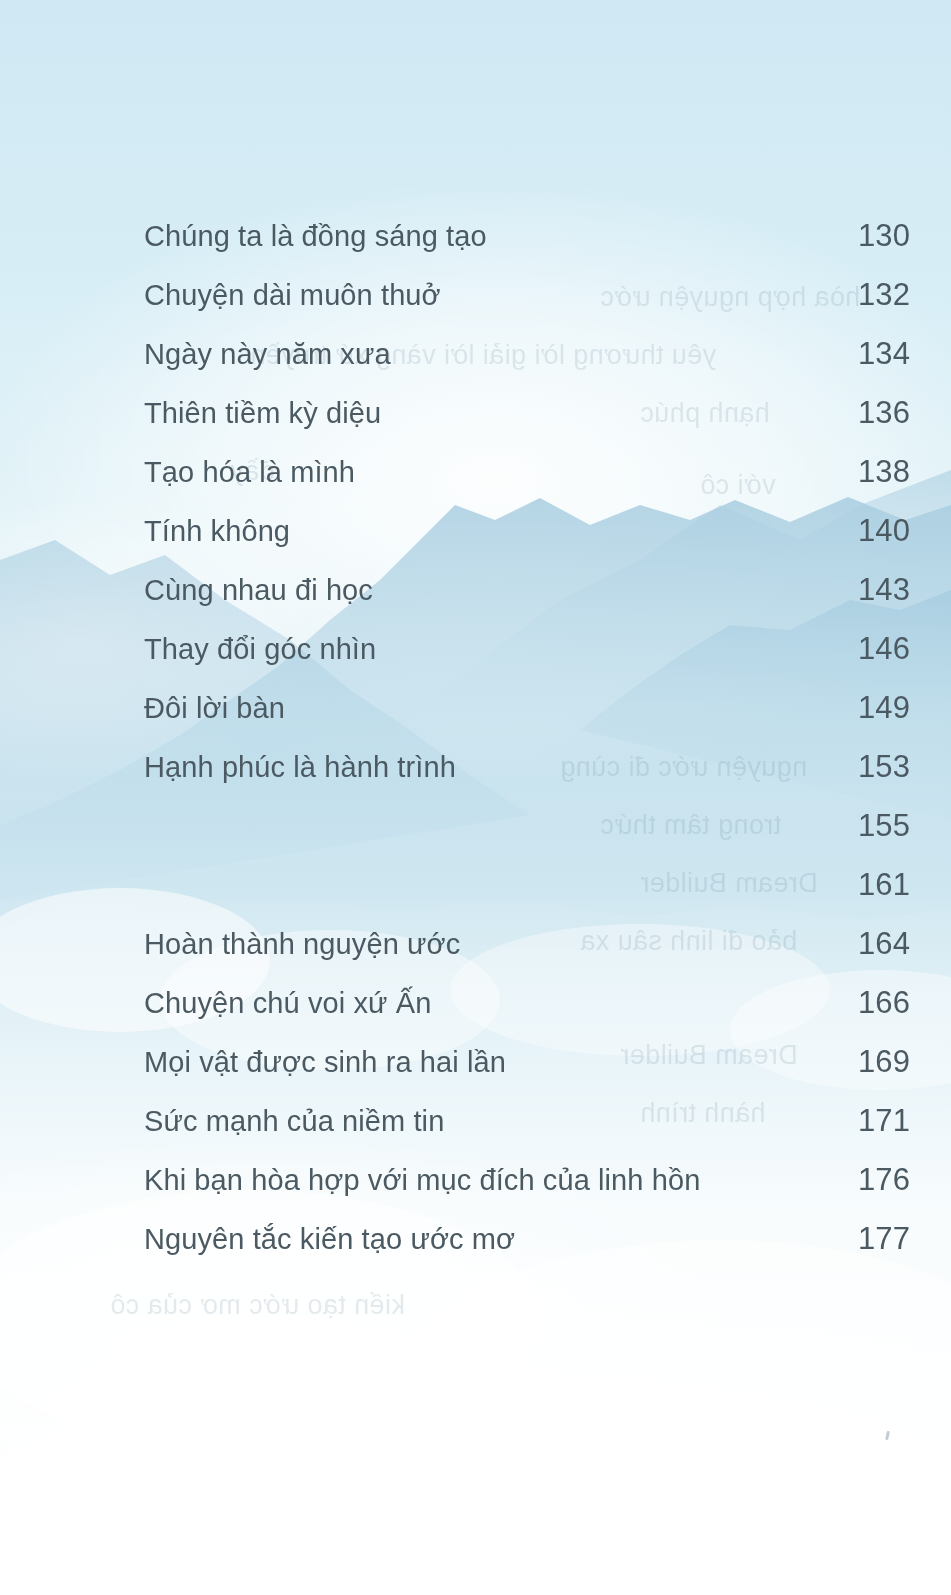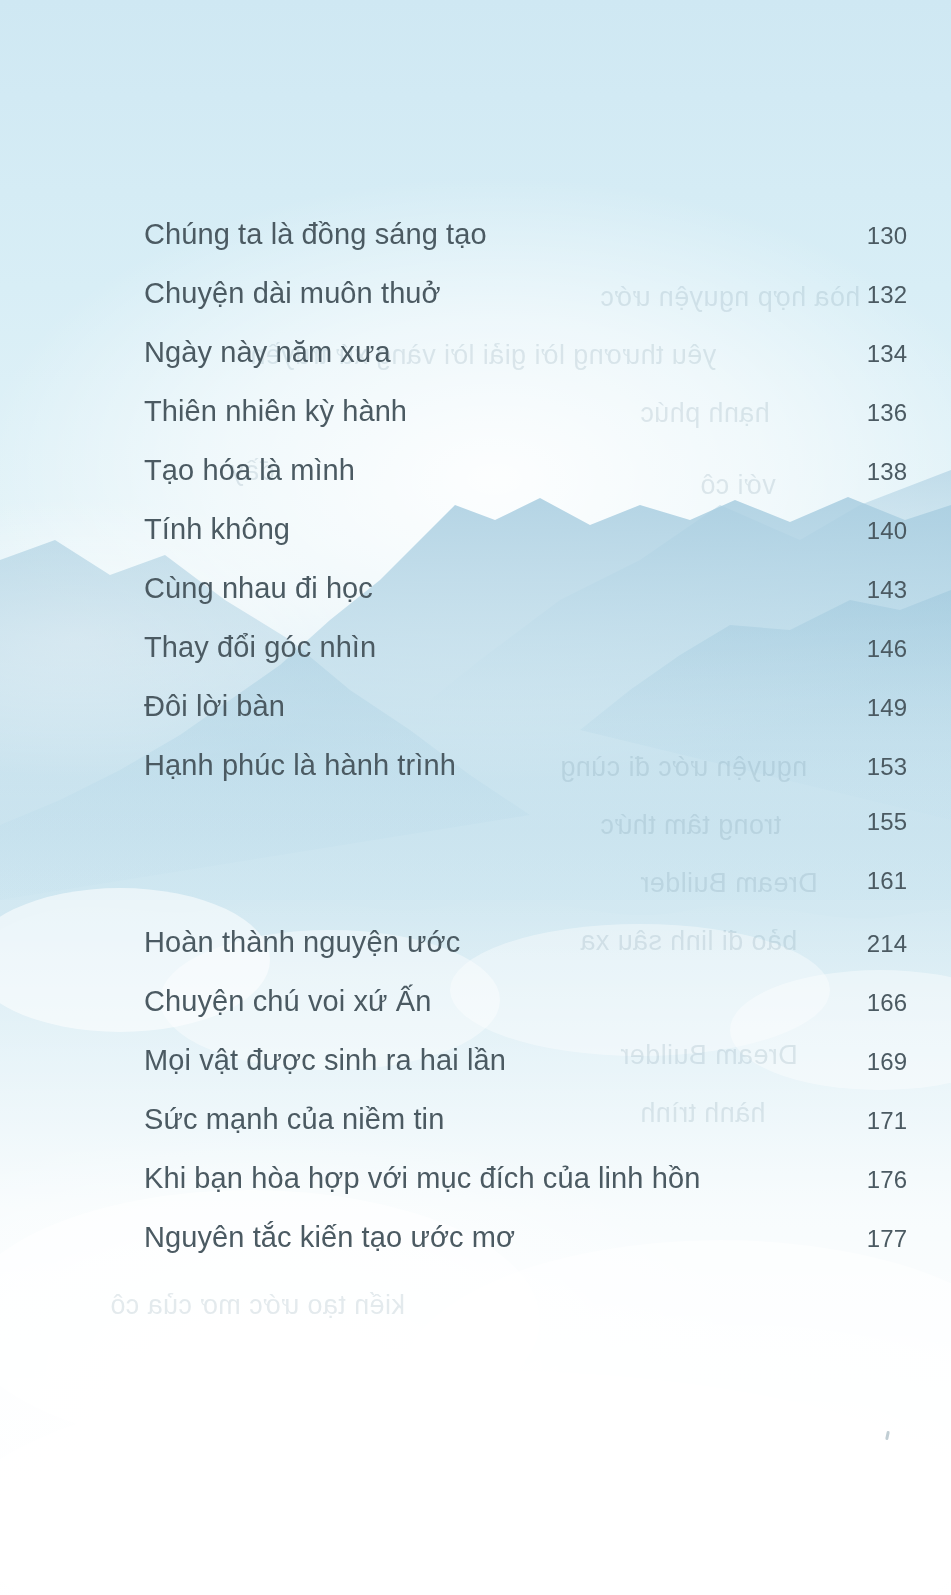--- a/index.html
+++ b/index.html
@@ -73,24 +73,24 @@
   .toc-title {
     flex: 0 1 auto;
     white-space: nowrap;
     margin-left: 36px;
   }
   .toc-spacer {
     flex: 1 1 auto;
   }
   .toc-page {
     flex: 0 0 auto;
-    text-align: center;
+    text-align: left;
     min-width: 58px;
     color: #4b5a62;
-    font-size: 24px;
+    font-size: 31px;
   }
 
   
   .speck {
     position: absolute;
     right: 62px;
     bottom: 155px;
     width: 3px;
     height: 9px;
     background: #9fb4bd;
@@ -178,21 +178,21 @@
       <span class="toc-page">132</span>
     </div>
 
     <div class="toc-row">
       <span class="toc-title">Ngày này năm xưa</span>
       <span class="toc-spacer"></span>
       <span class="toc-page">134</span>
     </div>
 
     <div class="toc-row">
-      <span class="toc-title">Thiên nhiên kỳ hành</span>
+      <span class="toc-title">Thiên tiềm kỳ diệu</span>
       <span class="toc-spacer"></span>
       <span class="toc-page">136</span>
     </div>
 
     <div class="toc-row">
       <span class="toc-title">Tạo hóa là mình</span>
       <span class="toc-spacer"></span>
       <span class="toc-page">138</span>
     </div>
 
@@ -233,21 +233,21 @@
     </div>
 
     <div class="toc-row">
       <span class="toc-spacer"></span>
       <span class="toc-page">161</span>
     </div>
 
     <div class="toc-row">
       <span class="toc-title">Hoàn thành nguyện ước</span>
       <span class="toc-spacer"></span>
-      <span class="toc-page">214</span>
+      <span class="toc-page">164</span>
     </div>
 
     <div class="toc-row">
       <span class="toc-title">Chuyện chú voi xứ Ấn</span>
       <span class="toc-spacer"></span>
       <span class="toc-page">166</span>
     </div>
 
     <div class="toc-row">
       <span class="toc-title">Mọi vật được sinh ra hai lần</span>

